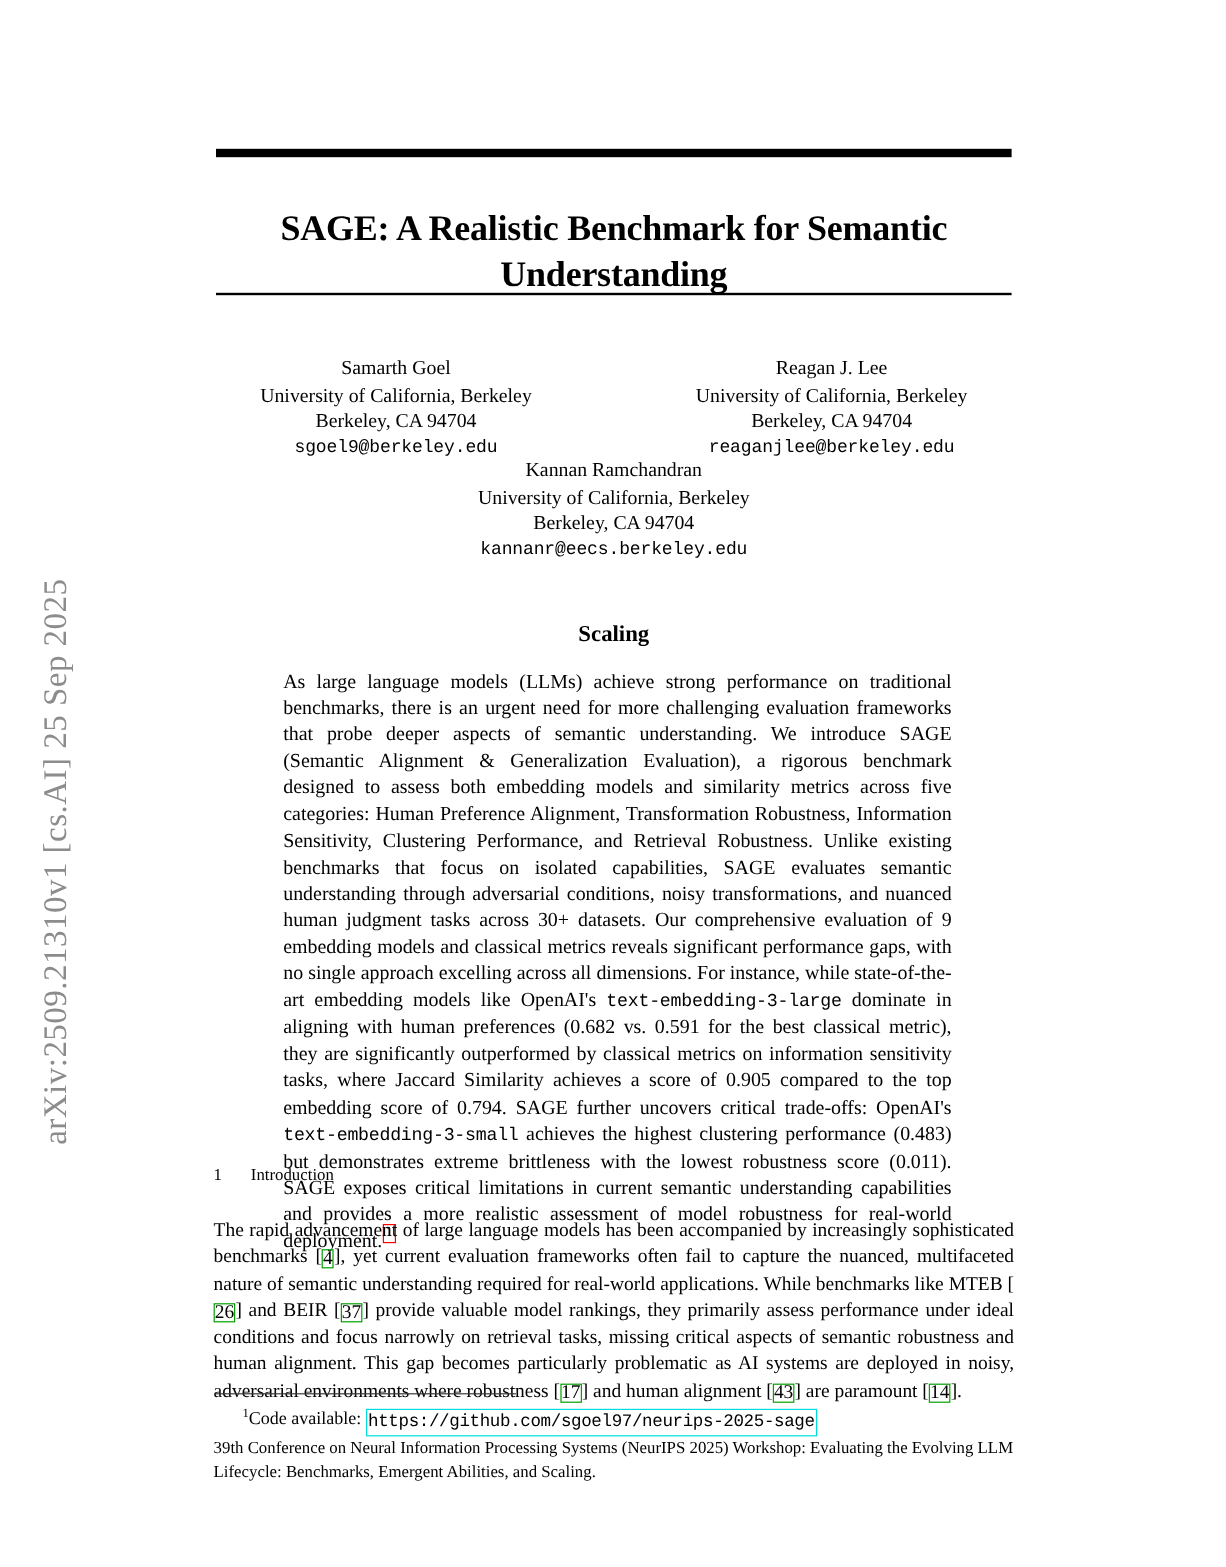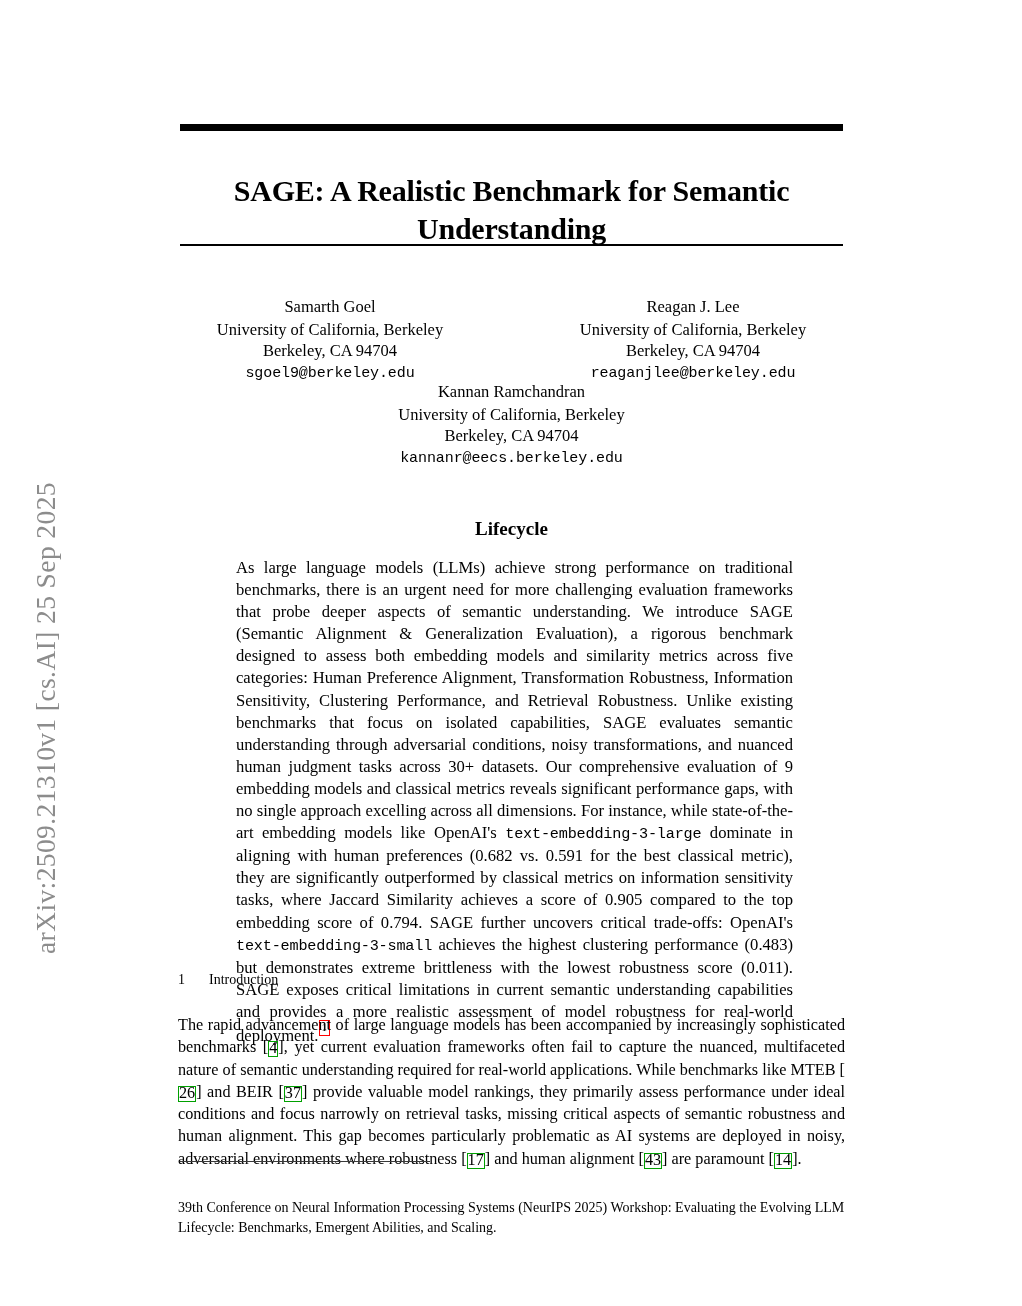--- a/index.html
+++ b/index.html
@@ -257,25 +257,26 @@
     </div>
   </div>
 
   <div class="author-block center-single">
     <span class="author-name">Kannan Ramchandran</span>
     <span class="author-line">University of California, Berkeley</span>
     <span class="author-line">Berkeley, CA 94704</span>
     <span class="author-email">kannanr@eecs.berkeley.edu</span>
   </div>
 
-  <div class="abstract-heading">Lifecycle</div>
+  <div class="abstract-heading">Scaling</div>
 
   <div class="abstract-body"><span>As large language models (LLMs) achieve strong performance on traditional benchmarks, there is an urgent need for more challenging evaluation frameworks that probe deeper aspects of semantic understanding. We introduce SAGE (Semantic Alignment &amp; Generalization Evaluation), a rigorous benchmark designed to assess both embedding models and similarity metrics across five categories: Human Preference Alignment, Transformation Robustness, Information Sensitivity, Clustering Performance, and Retrieval Robustness. Unlike existing benchmarks that focus on isolated capabilities, SAGE evaluates semantic understanding through adversarial conditions, noisy transformations, and nuanced human judgment tasks across 30+ datasets. Our comprehensive evaluation of 9 embedding models and classical metrics reveals significant performance gaps, with no single approach excelling across all dimensions. For instance, while state-of-the-art embedding models like OpenAI's </span><span class="mono">text-embedding-3-large</span><span> dominate in aligning with human preferences (0.682 vs. 0.591 for the best classical metric), they are significantly outperformed by classical metrics on information sensitivity tasks, where Jaccard Similarity achieves a score of 0.905 compared to the top embedding score of 0.794. SAGE further uncovers critical trade-offs: OpenAI's </span><span class="mono">text-embedding-3-small</span><span> achieves the highest clustering performance (0.483) but demonstrates extreme brittleness with the lowest robustness score (0.011). SAGE exposes critical limitations in current semantic understanding capabilities and provides a more realistic assessment of model robustness for real-world deployment.</span><span class="fnmark">1</span></div>
 
   <div class="section-heading"><span class="section-num">1</span><span>Introduction</span></div>
 
   <div class="body-par"><span>The rapid advancement of large language models has been accompanied by increasingly sophisticated benchmarks [</span><span class="cite">4</span><span>], yet current evaluation frameworks often fail to capture the nuanced, multifaceted nature of semantic understanding required for real-world applications. While benchmarks like MTEB [</span><span class="cite">26</span><span>] and BEIR [</span><span class="cite">37</span><span>] provide valuable model rankings, they primarily assess performance under ideal conditions and focus narrowly on retrieval tasks, missing critical aspects of semantic robustness and human alignment. This gap becomes particularly problematic as AI systems are deployed in noisy, adversarial environments where robustness [</span><span class="cite">17</span><span>] and human alignment [</span><span class="cite">43</span><span>] are paramount [</span><span class="cite">14</span><span>].</span></div>
 
   <div class="fn-rule"></div>
+  <div class="footnote"><sup>1</sup><span>Code available: </span><span class="fn-link">https://github.com/sgoel97/neurips-2025-sage</span></div>
 
   <div class="conf-footer">39th Conference on Neural Information Processing Systems (NeurIPS 2025) Workshop: Evaluating the Evolving LLM Lifecycle: Benchmarks, Emergent Abilities, and Scaling.</div>
 
 </div>
 
 </body></html>

